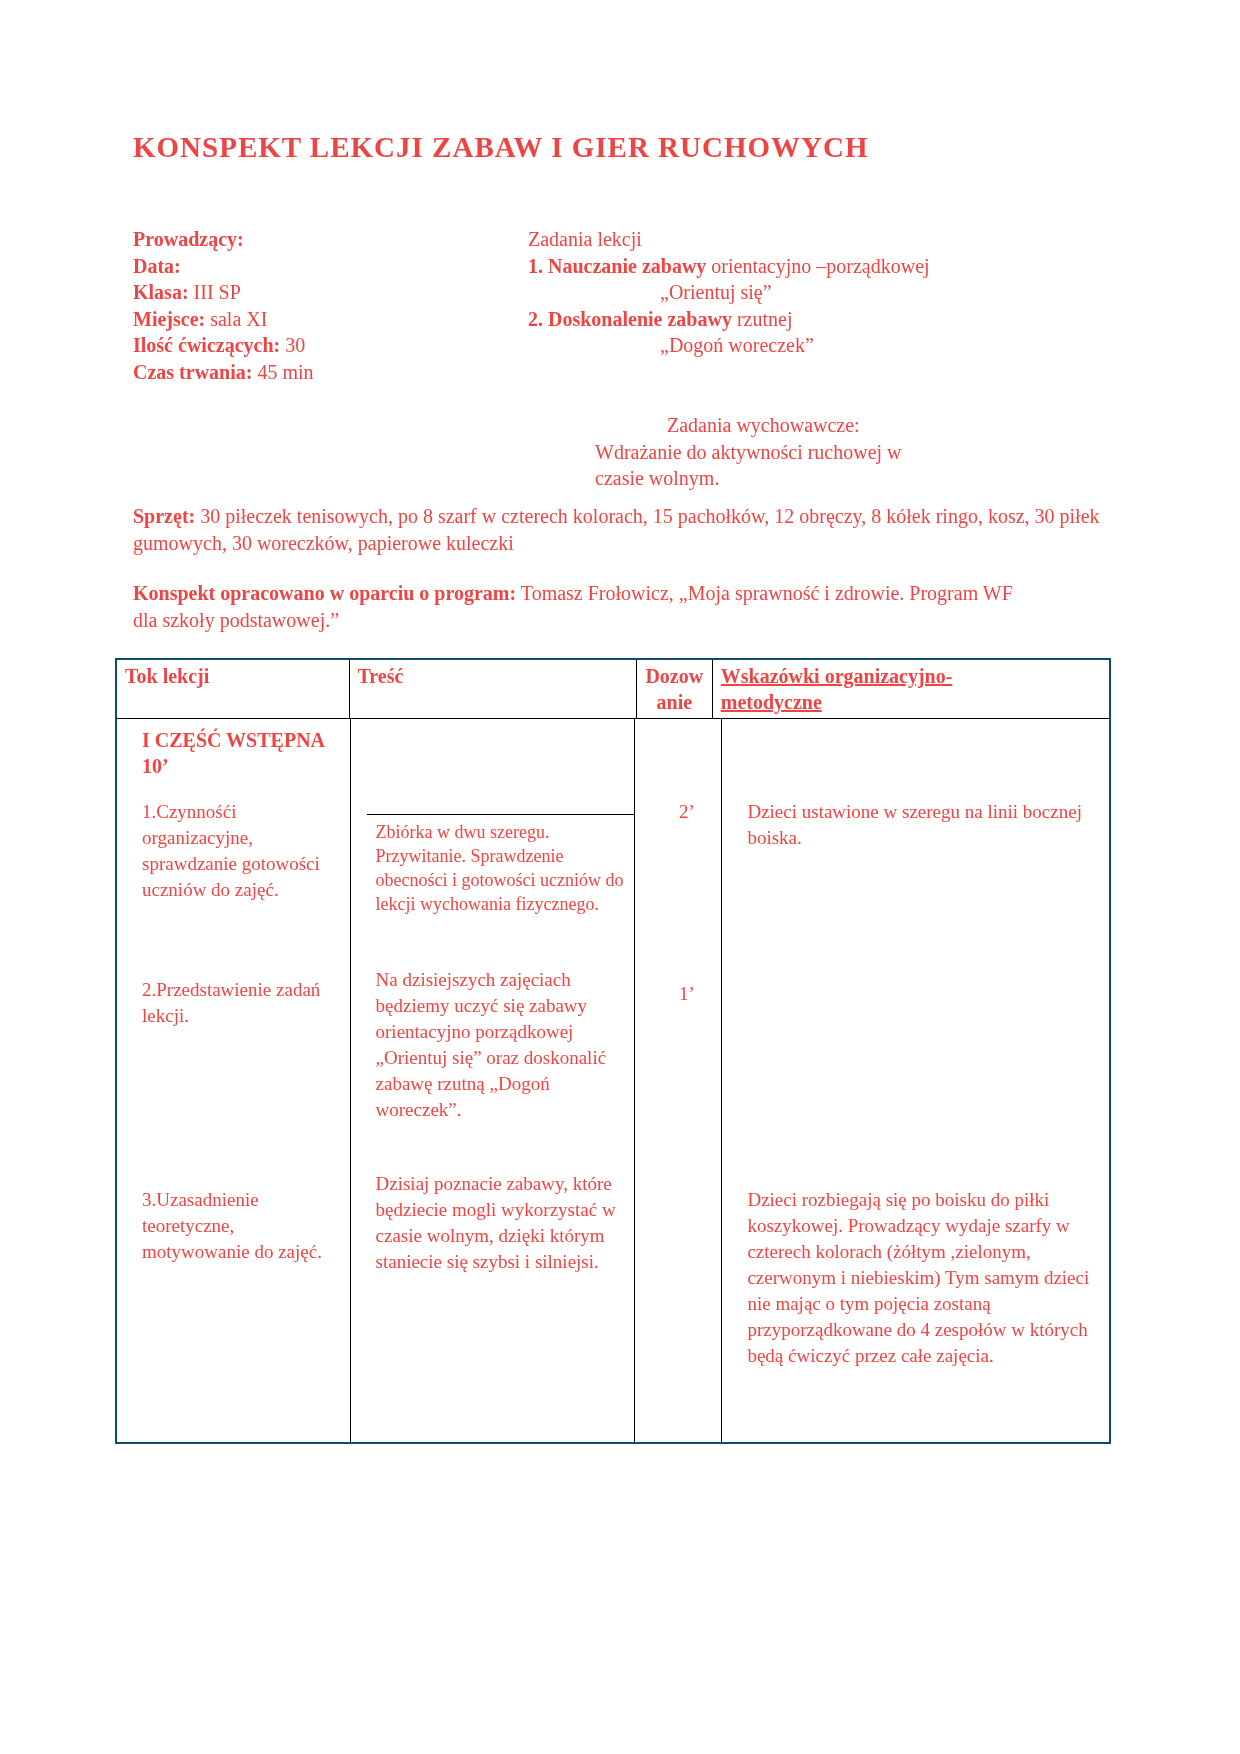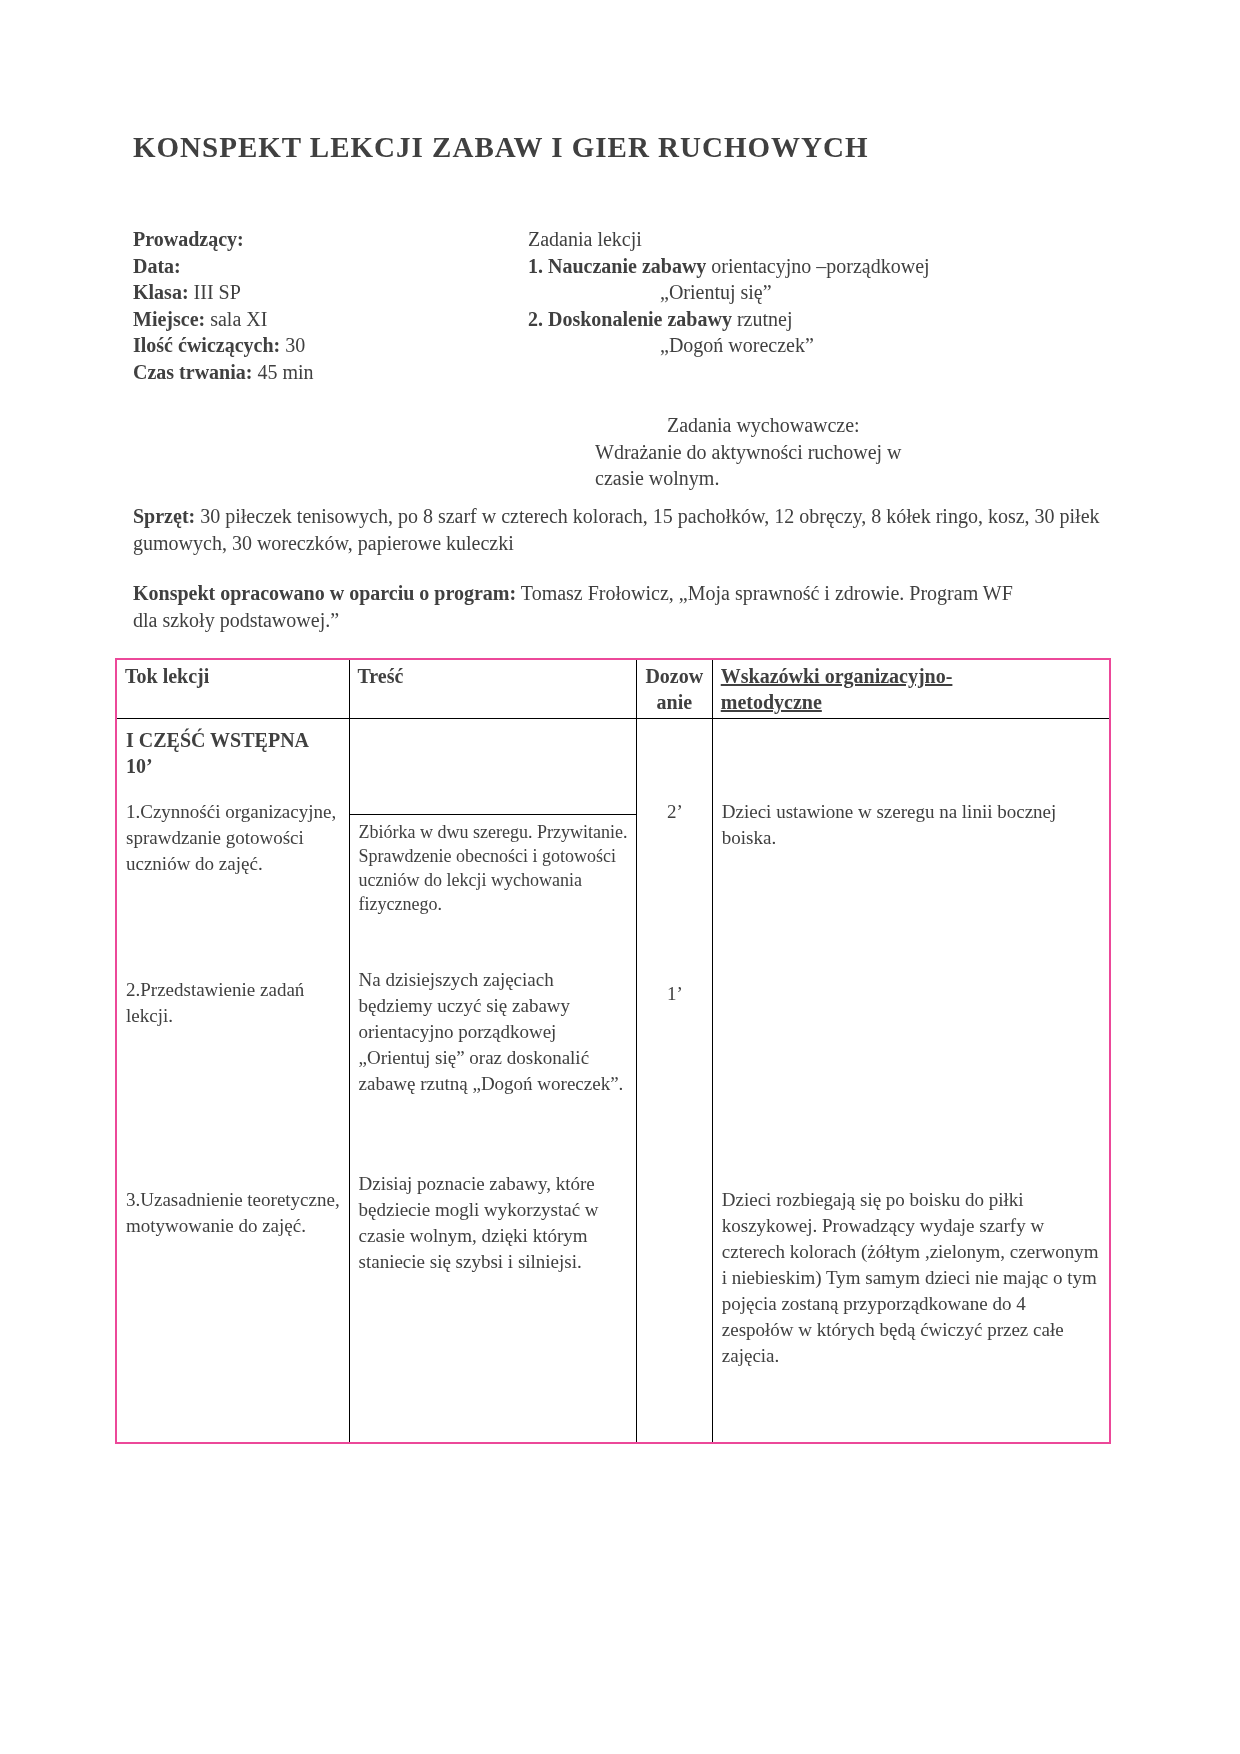--- a/index.html
+++ b/index.html
@@ -1,19 +1,19 @@
 <!DOCTYPE html>
 <html><head>
 <meta charset="utf-8">
 <style>
   * { margin:0; padding:0; box-sizing:border-box; }
   html,body { background:#ffffff; }
   .page {
     position:relative; width:1240px; height:1754px; margin:0 auto;
-    background:#ffffff; color:#404040;
+    background:#ffffff; color:#ef4444;
     font-family:"Liberation Serif","DejaVu Serif",serif;
     font-size:20px; line-height:26.5px;
   }
   b { font-weight:bold; }
 
   .doc-title {
     position:absolute; left:133px; top:134px;
     font-size:29px; font-weight:bold; letter-spacing:1px; white-space:nowrap;
   }
 
@@ -26,31 +26,31 @@
 
   .edu { position:absolute; left:595px; top:400px; }
   .edu-heading { margin-left:72px;margin-top:12px; }
 
   .equipment { position:absolute; left:133px; top:503px; width:972px; line-height:27px; }
   .program   { position:absolute; left:133px; top:580px; width:900px; line-height:27px; }
 
   
   .tbl {
     position:absolute; left:115px; top:658px; width:996px;
-    border:2px solid #ec4899; font-size:19px; line-height:26px;
+    border:2px solid #0c4a6e; font-size:19px; line-height:26px;
   }
   .thead { display:flex; border-bottom:1px solid #000; font-weight:bold; font-size:20px; }
   .th { padding:3px 8px; border-right:1px solid #000; }
   .th:last-child { border-right:none; }
   .c1 { width:233px; } .c2 { width:288px; } .c3 { width:76px;text-align:center; } .c4 { width:397px; }
   .th.c3 { padding:3px 6px; }
   .th.c4 { padding-right:70px;text-decoration:underline; }
 
   .tbody { display:flex; height:723px; }
-  .cell { position:relative; height:100%; border-right:1px solid #000; }
+  .cell { position:relative; height:100%; border-right:1px solid #000;margin-left:16px; }
   .cell:last-child { border-right:none; }
   .blk { position:absolute; left:9px; right:8px; }
 
   .tok-section { top:8px; font-weight:bold; font-size:20px; }
   .tok-item-0 { top:80px; }
   .tok-item-1 { top:258px; }
   .tok-item-2 { top:468px; }
 
   .tresc-divider { position:absolute; left:0; right:0; top:95px; border-top:1px solid #000; }
   .tresc-0 { top:101px; font-size:18px; line-height:24px; }

